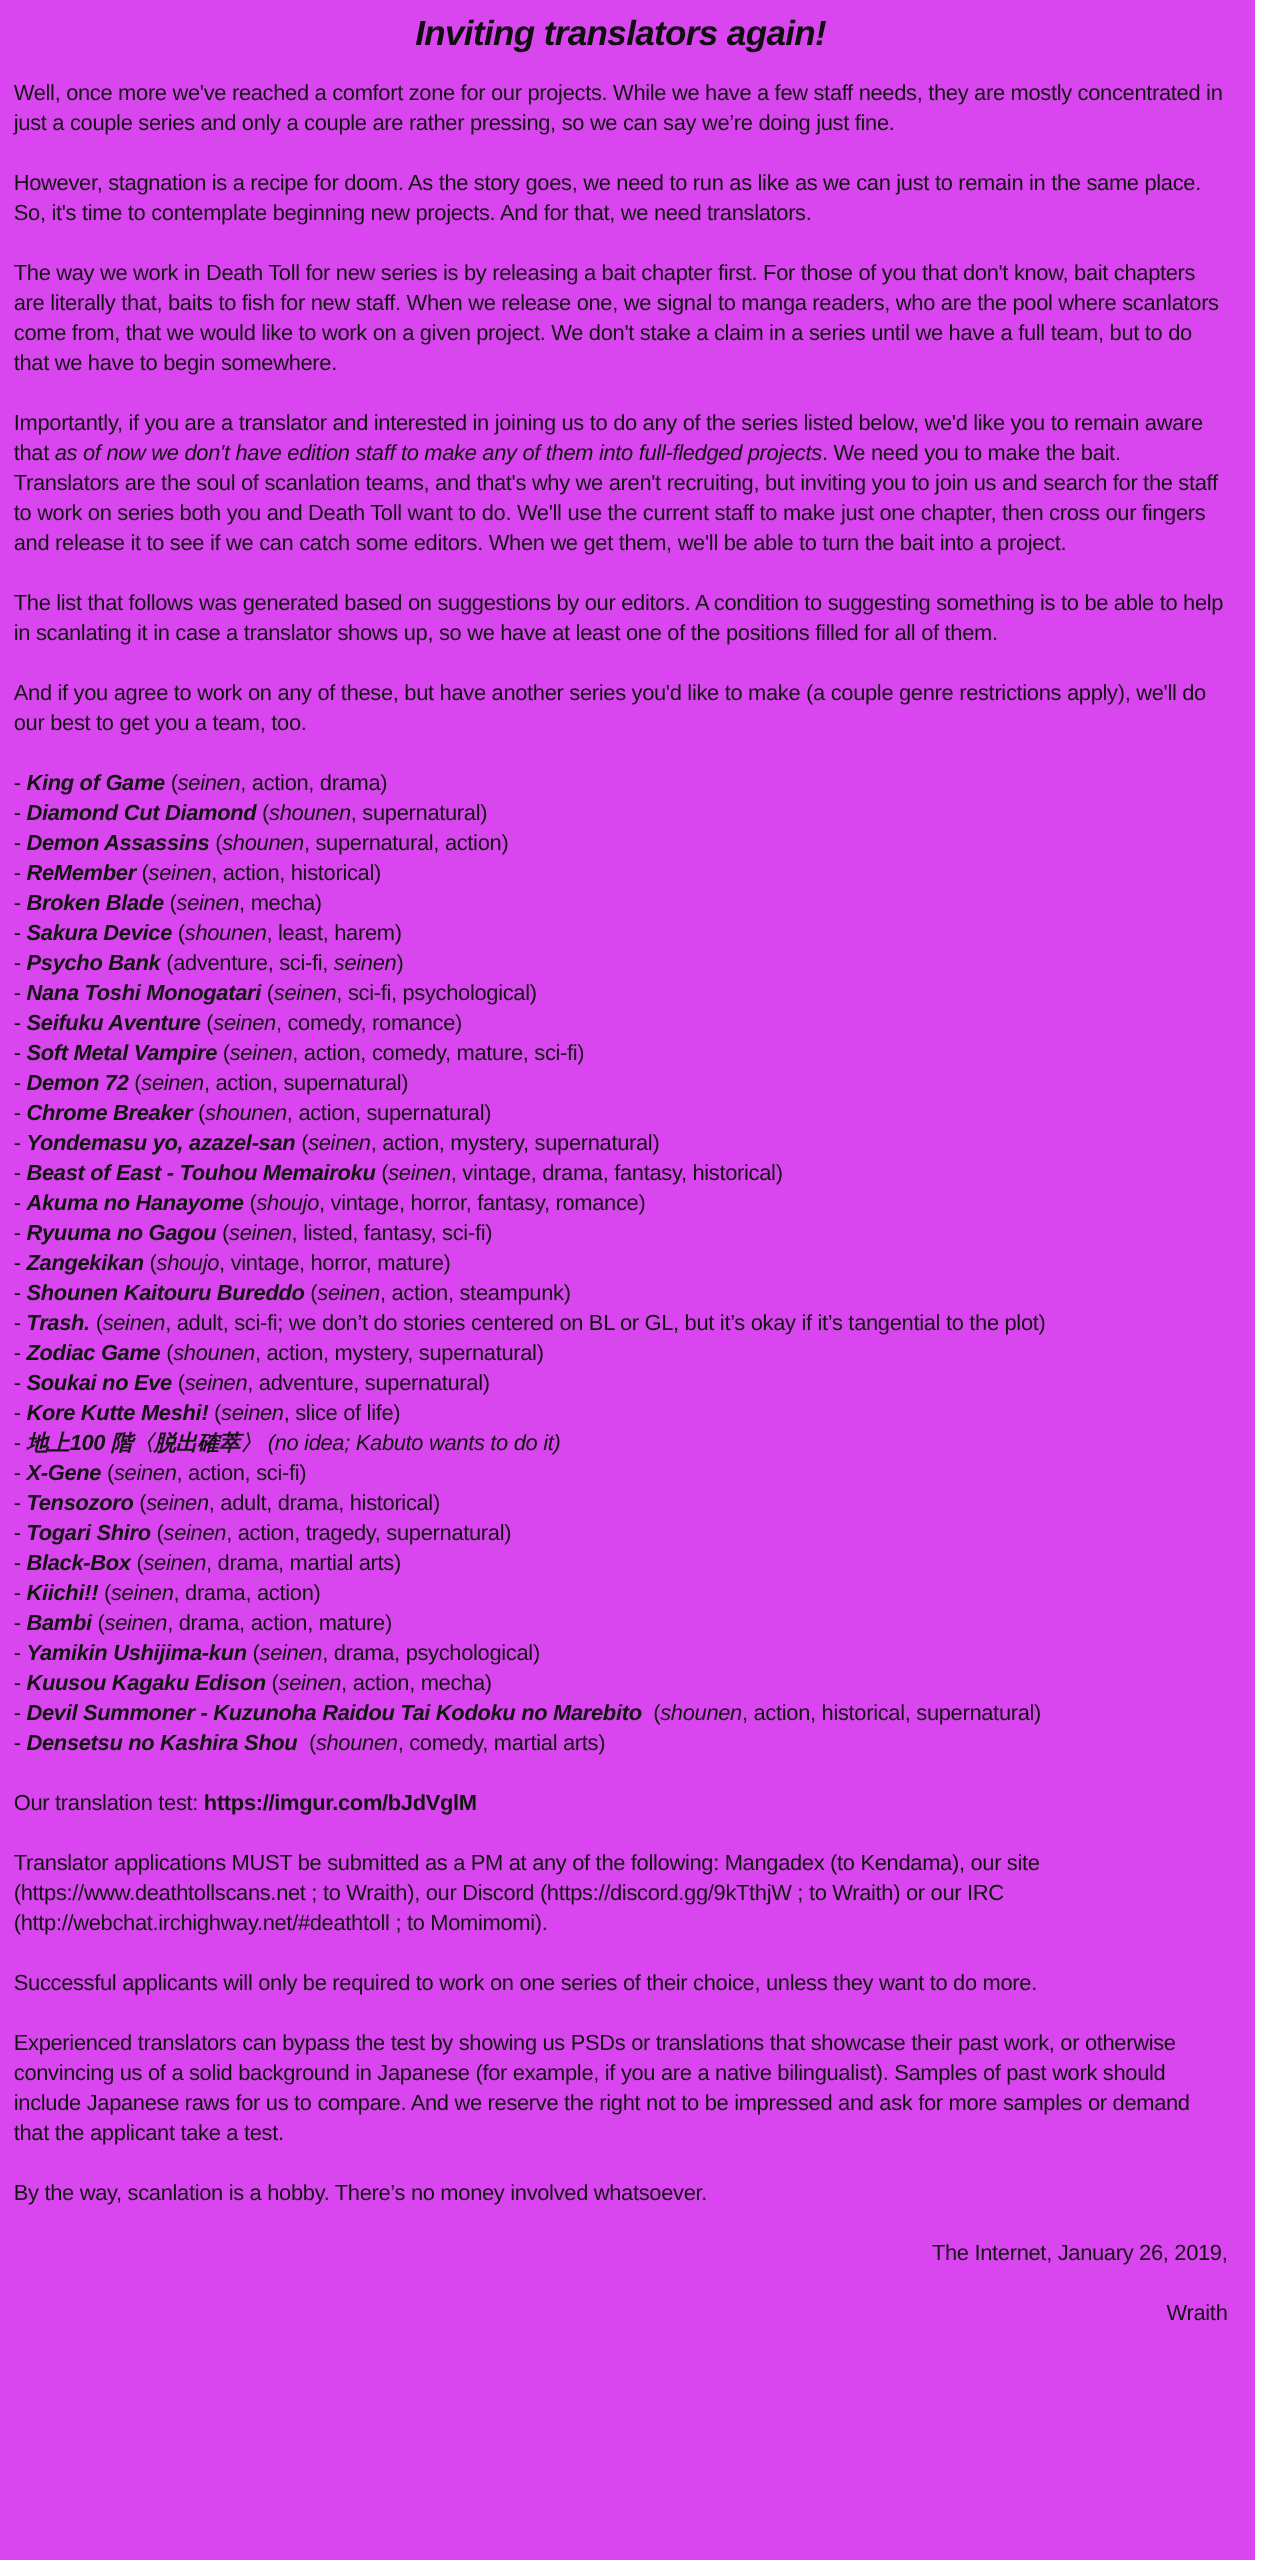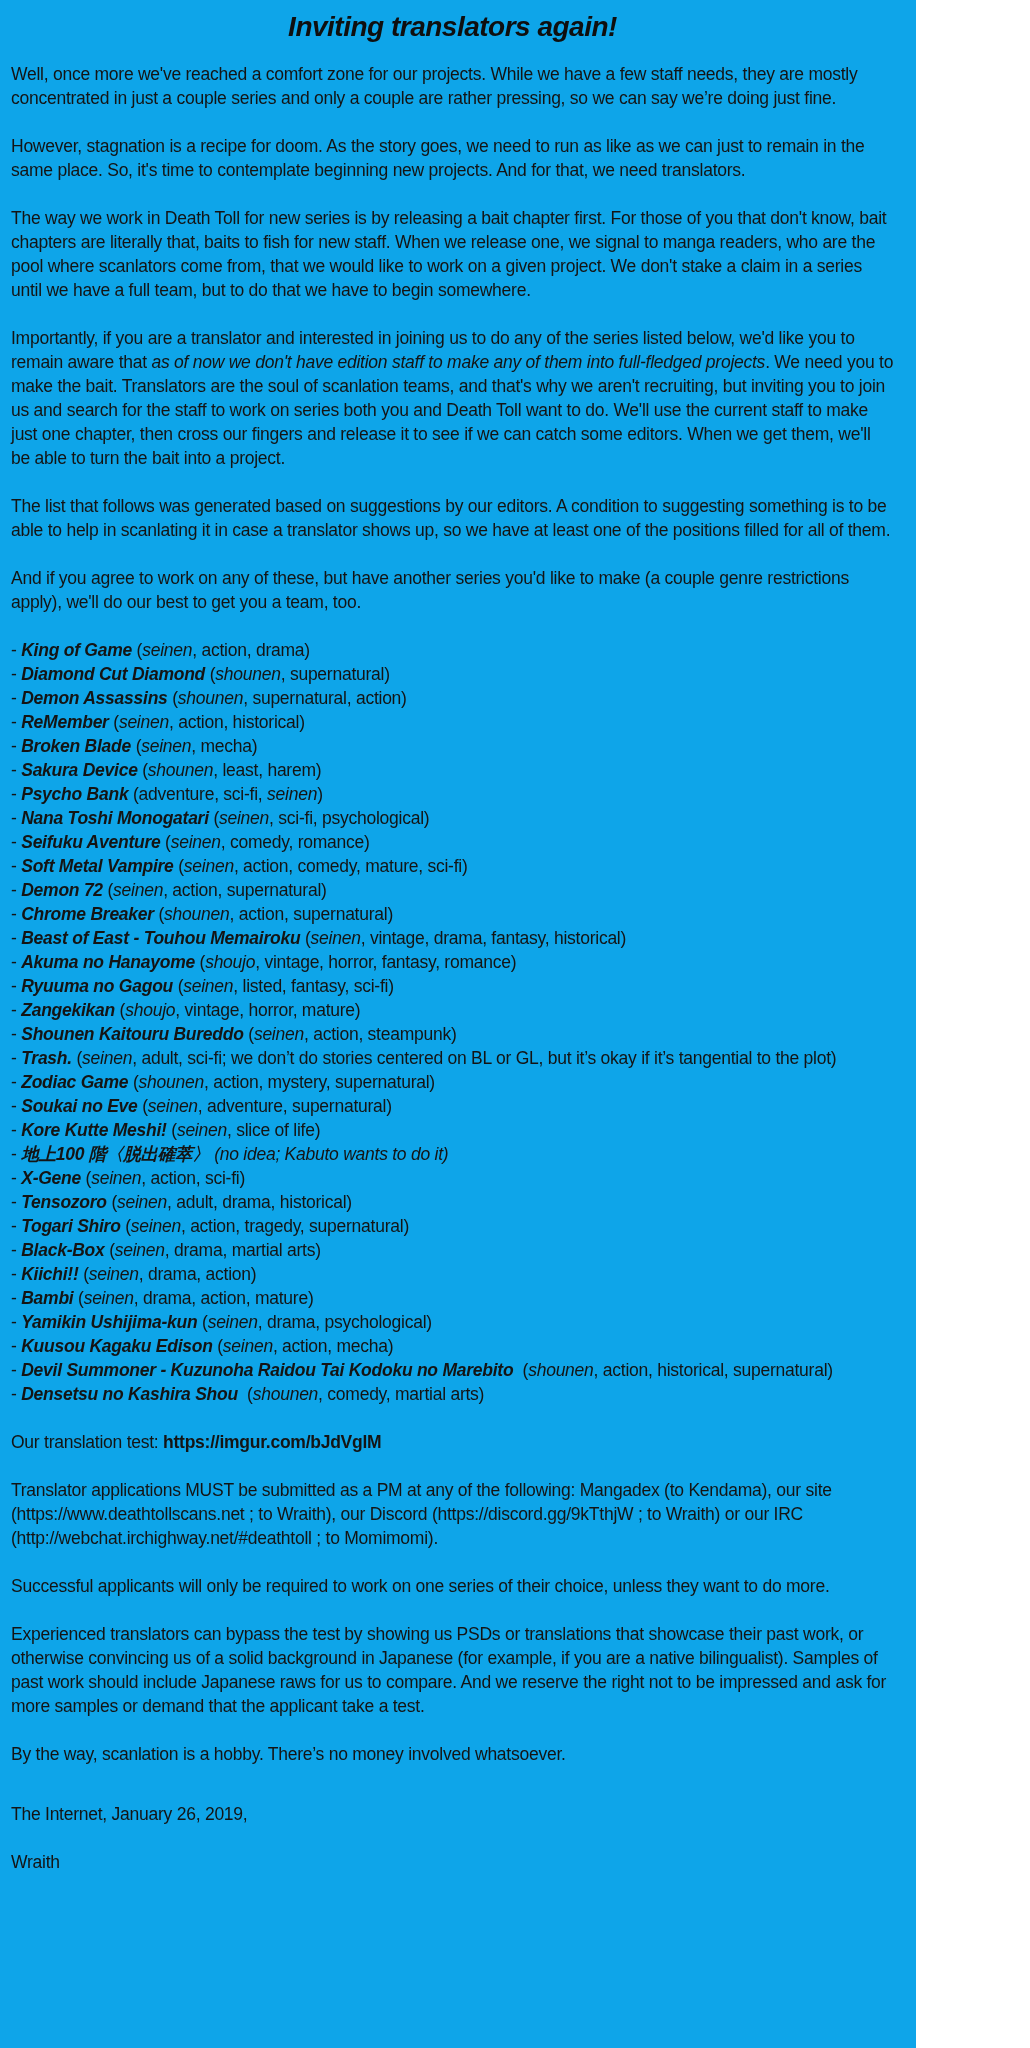--- a/index.html
+++ b/index.html
@@ -1,21 +1,21 @@
 <!DOCTYPE html>
 <html><head>
 <meta charset="utf-8">
 <style>
   html, body { margin: 0; padding: 0; background: #ffffff; }
   .page {
-    width: 916px;
+    width: 1004px;
     min-height: 2048px;
     box-sizing: border-box;
     padding: 10px 22px 10px 11px;
-    background: #0ea5e9;
+    background: #d946ef;
     color: #141414;
     font-family: "Liberation Sans", sans-serif;
     font-size: 17.5px;
     line-height: 24px;
     letter-spacing: -0.25px;
   }
   .title {
     font-size: 28px;
     line-height: 34px;
     font-weight: 700;
@@ -28,22 +28,22 @@
   .para {
     margin: 0 0 24px 0;
     white-space: pre-wrap;
   }
   .series-list { margin: 0 0 24px 0; }
   .series-item { margin: 0; white-space: pre-wrap; }
   .r-b  { font-weight: 700; }
   .r-i  { font-style: italic; }
   .r-bi { font-weight: 700; font-style: italic; }
   .signature {
-    margin-top: 36px;
-    text-align: left;
+    margin-top: 24px;
+    text-align: right;
   }
   .sig-date { margin-bottom: 24px; }
 </style>
 </head>
 <body>
 
 <main class="page">
   <h1 class="title">Inviting translators again!</h1>
 
   <div id="intro-blocks">
@@ -61,20 +61,21 @@
       <div class="series-item"><span>- </span><span class="r-bi">Demon Assassins</span><span> (</span><span class="r-i">shounen</span><span>, supernatural, action)</span></div>
       <div class="series-item"><span>- </span><span class="r-bi">ReMember</span><span> (</span><span class="r-i">seinen</span><span>, action, historical)</span></div>
       <div class="series-item"><span>- </span><span class="r-bi">Broken Blade</span><span> (</span><span class="r-i">seinen</span><span>, mecha)</span></div>
       <div class="series-item"><span>- </span><span class="r-bi">Sakura Device</span><span> (</span><span class="r-i">shounen</span><span>, least, harem)</span></div>
       <div class="series-item"><span>- </span><span class="r-bi">Psycho Bank</span><span> (adventure, sci-fi, </span><span class="r-i">seinen</span><span>)</span></div>
       <div class="series-item"><span>- </span><span class="r-bi">Nana Toshi Monogatari</span><span> (</span><span class="r-i">seinen</span><span>, sci-fi, psychological)</span></div>
       <div class="series-item"><span>- </span><span class="r-bi">Seifuku Aventure</span><span> (</span><span class="r-i">seinen</span><span>, comedy, romance)</span></div>
       <div class="series-item"><span>- </span><span class="r-bi">Soft Metal Vampire</span><span> (</span><span class="r-i">seinen</span><span>, action, comedy, mature, sci-fi)</span></div>
       <div class="series-item"><span>- </span><span class="r-bi">Demon 72</span><span> (</span><span class="r-i">seinen</span><span>, action, supernatural)</span></div>
       <div class="series-item"><span>- </span><span class="r-bi">Chrome Breaker</span><span> (</span><span class="r-i">shounen</span><span>, action, supernatural)</span></div>
+      <div class="series-item"><span>- </span><span class="r-bi">Yondemasu yo, azazel-san</span><span> (</span><span class="r-i">seinen</span><span>, action, mystery, supernatural)</span></div>
       <div class="series-item"><span>- </span><span class="r-bi">Beast of East - Touhou Memairoku</span><span> (</span><span class="r-i">seinen</span><span>, vintage, drama, fantasy, historical)</span></div>
       <div class="series-item"><span>- </span><span class="r-bi">Akuma no Hanayome</span><span> (</span><span class="r-i">shoujo</span><span>, vintage, horror, fantasy, romance)</span></div>
       <div class="series-item"><span>- </span><span class="r-bi">Ryuuma no Gagou</span><span> (</span><span class="r-i">seinen</span><span>, listed, fantasy, sci-fi)</span></div>
       <div class="series-item"><span>- </span><span class="r-bi">Zangekikan</span><span> (</span><span class="r-i">shoujo</span><span>, vintage, horror, mature)</span></div>
       <div class="series-item"><span>- </span><span class="r-bi">Shounen Kaitouru Bureddo</span><span> (</span><span class="r-i">seinen</span><span>, action, steampunk)</span></div>
       <div class="series-item"><span>- </span><span class="r-bi">Trash.</span><span> (</span><span class="r-i">seinen</span><span>, adult, sci-fi; we don’t do stories centered on BL or GL, but it’s okay if it’s tangential to the plot)</span></div>
       <div class="series-item"><span>- </span><span class="r-bi">Zodiac Game</span><span> (</span><span class="r-i">shounen</span><span>, action, mystery, supernatural)</span></div>
       <div class="series-item"><span>- </span><span class="r-bi">Soukai no Eve</span><span> (</span><span class="r-i">seinen</span><span>, adventure, supernatural)</span></div>
       <div class="series-item"><span>- </span><span class="r-bi">Kore Kutte Meshi!</span><span> (</span><span class="r-i">seinen</span><span>, slice of life)</span></div>
       <div class="series-item"><span>- </span><span class="r-bi">地上100 階〈脱出確萃〉</span><span> </span><span class="r-i">(no idea; Kabuto wants to do it)</span></div>

